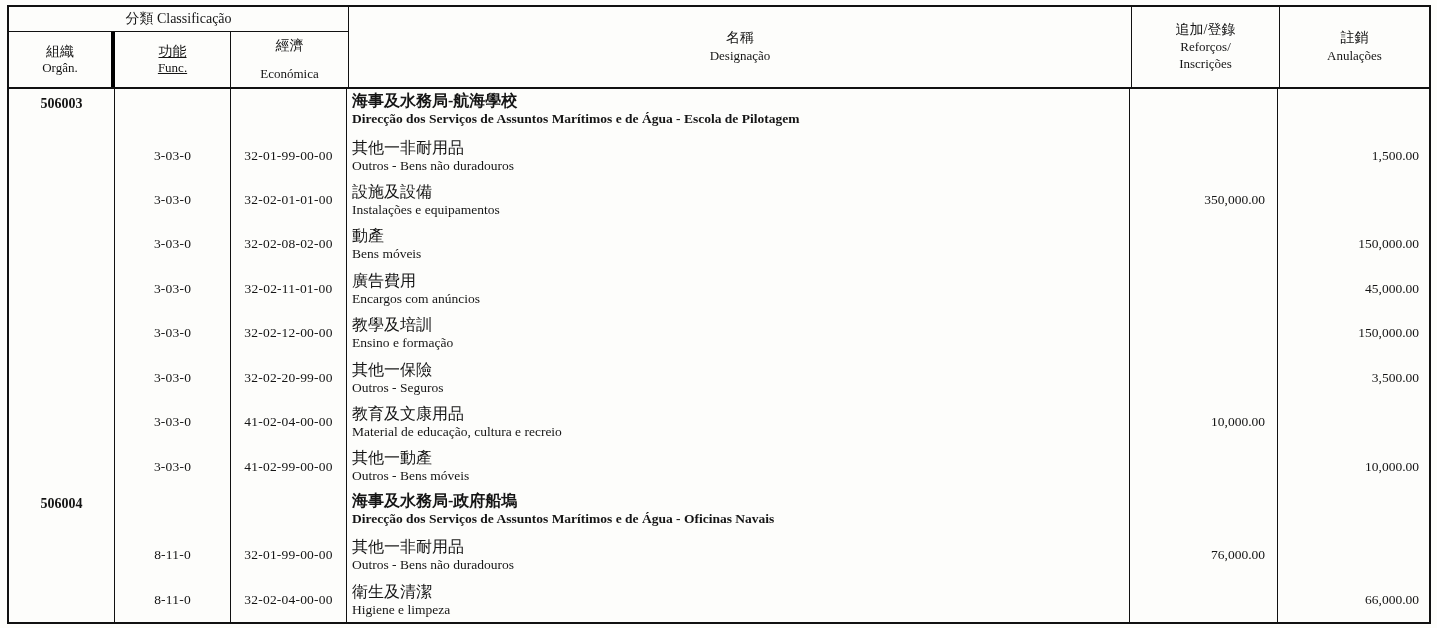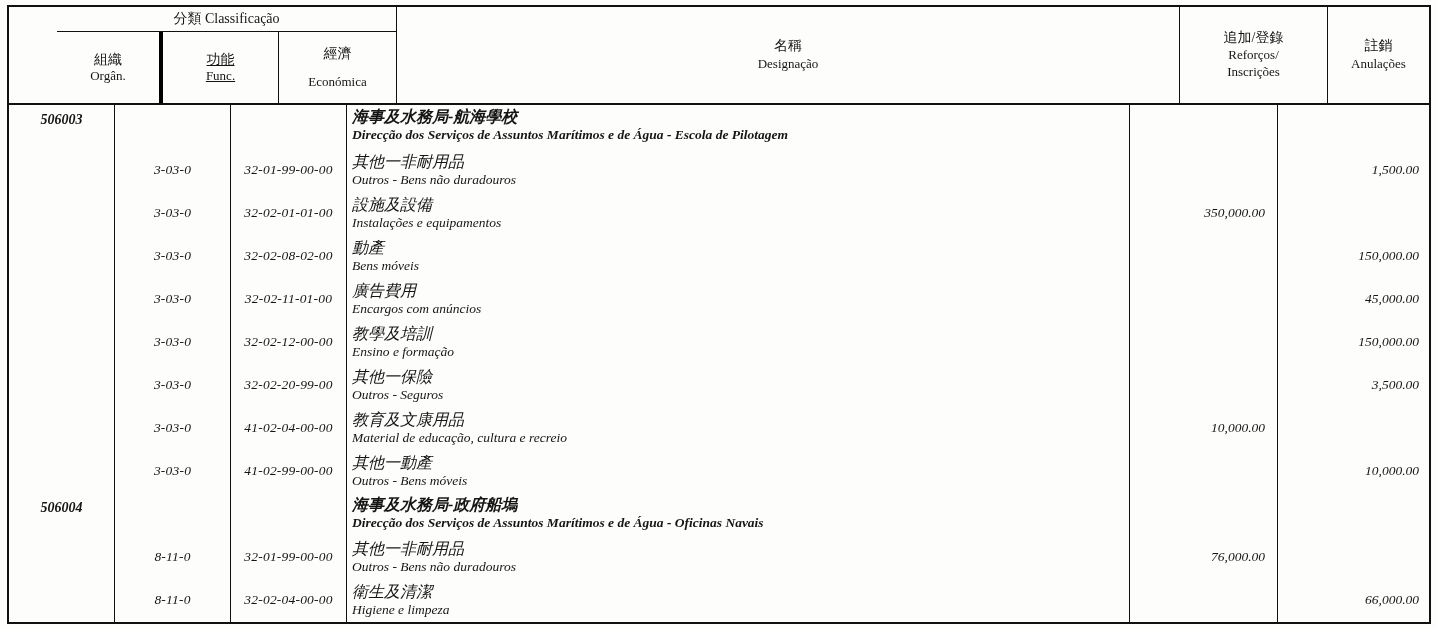--- a/index.html
+++ b/index.html
@@ -19,44 +19,43 @@
     left:7px; top:5px;
     width:1424px; height:619px;
     border:2px solid #111;
     background:#fdfdfb;
     display:flex; flex-direction:column;
   }
 
   
   .thead {
     display:flex;
-    height:98px;
+    height:82px;
     border-bottom:2px solid #111;
     flex:0 0 auto;
-    padding-left:48px;
   }
   .h-left { width:340px; border-right:1px solid #111; display:flex; flex-direction:column; }
   .h-class {
     height:25px; border-bottom:1px solid #111;
     display:flex; align-items:center; justify-content:center;
     font-size:14px;
   }
   .h-sub { flex:1; display:flex; }
   .h-sub .h-cell { display:flex; flex-direction:column; align-items:center; justify-content:center; line-height:1.25; }
   .h-org  { width:106px; border-right:4px solid #000000; }
   .h-func { width:116px; border-right:1px solid #111;text-decoration:underline; }
   .h-econ { flex:1;gap:12px; }
   .h-desig { width:783px; border-right:1px solid #111; display:flex; flex-direction:column; align-items:center; justify-content:center; line-height:1.3; }
   .h-ref  { width:148px; border-right:1px solid #111; display:flex; flex-direction:column; align-items:center; justify-content:center; line-height:1.3; }
   .h-anul { flex:1; display:flex; flex-direction:column; align-items:center; justify-content:center; line-height:1.3; }
   .zh { font-size:14px; }
   .pt { font-size:13px; }
 
   
-  .tbody { flex:1; display:flex; flex-direction:column;font-style:italic; }
+  .tbody { flex:1; display:flex; flex-direction:column; }
   .trow { flex:1; display:flex; min-height:0; }
   .c { overflow:hidden; }
   .c1 { width:106px; border-right:1px solid #111; text-align:center; padding-top:5px; }
   .c2 { width:116px; border-right:1px solid #111; display:flex; align-items:center; justify-content:center; }
   .c3 { width:116px; border-right:1px solid #111; display:flex; align-items:center; justify-content:center; }
   .c4 { width:783px; border-right:1px solid #111; padding-left:5px; display:flex; flex-direction:column; justify-content:center; }
   .c5 { width:148px; border-right:1px solid #111; display:flex; align-items:center; justify-content:flex-end; padding-right:12px; }
   .c6 { flex:1; display:flex; align-items:center; justify-content:flex-end; padding-right:10px; }
 
   .code { font-size:13.5px; letter-spacing:.2px; }

